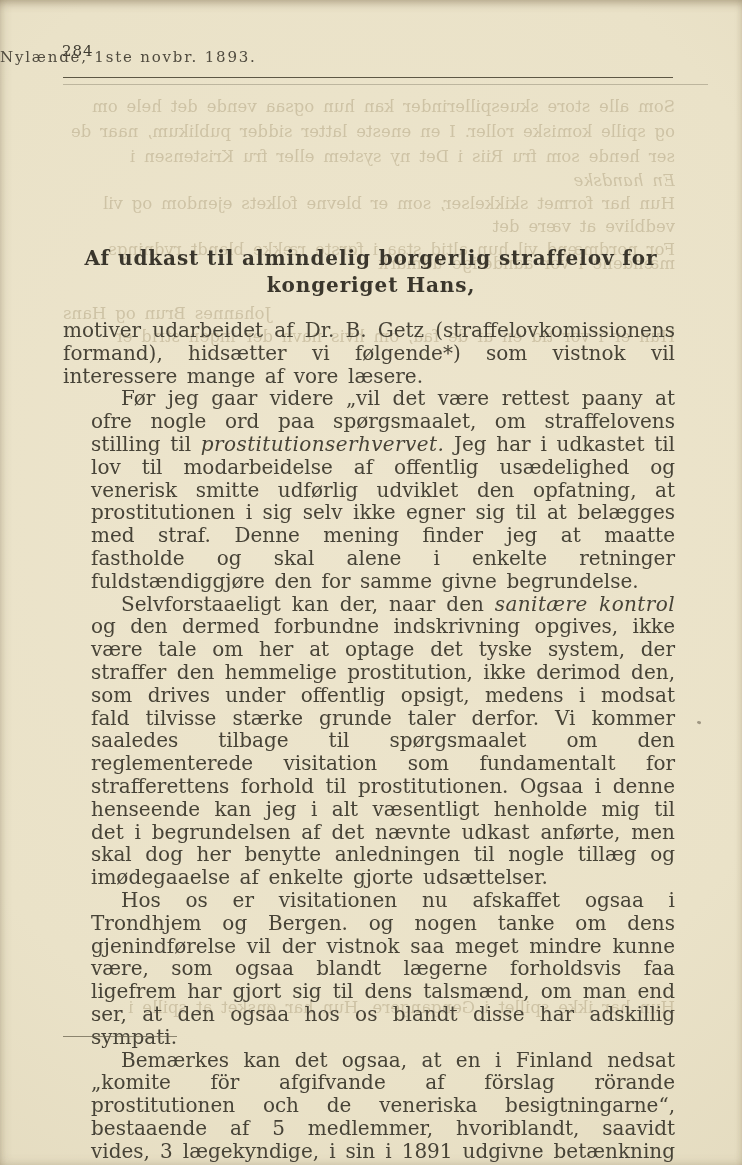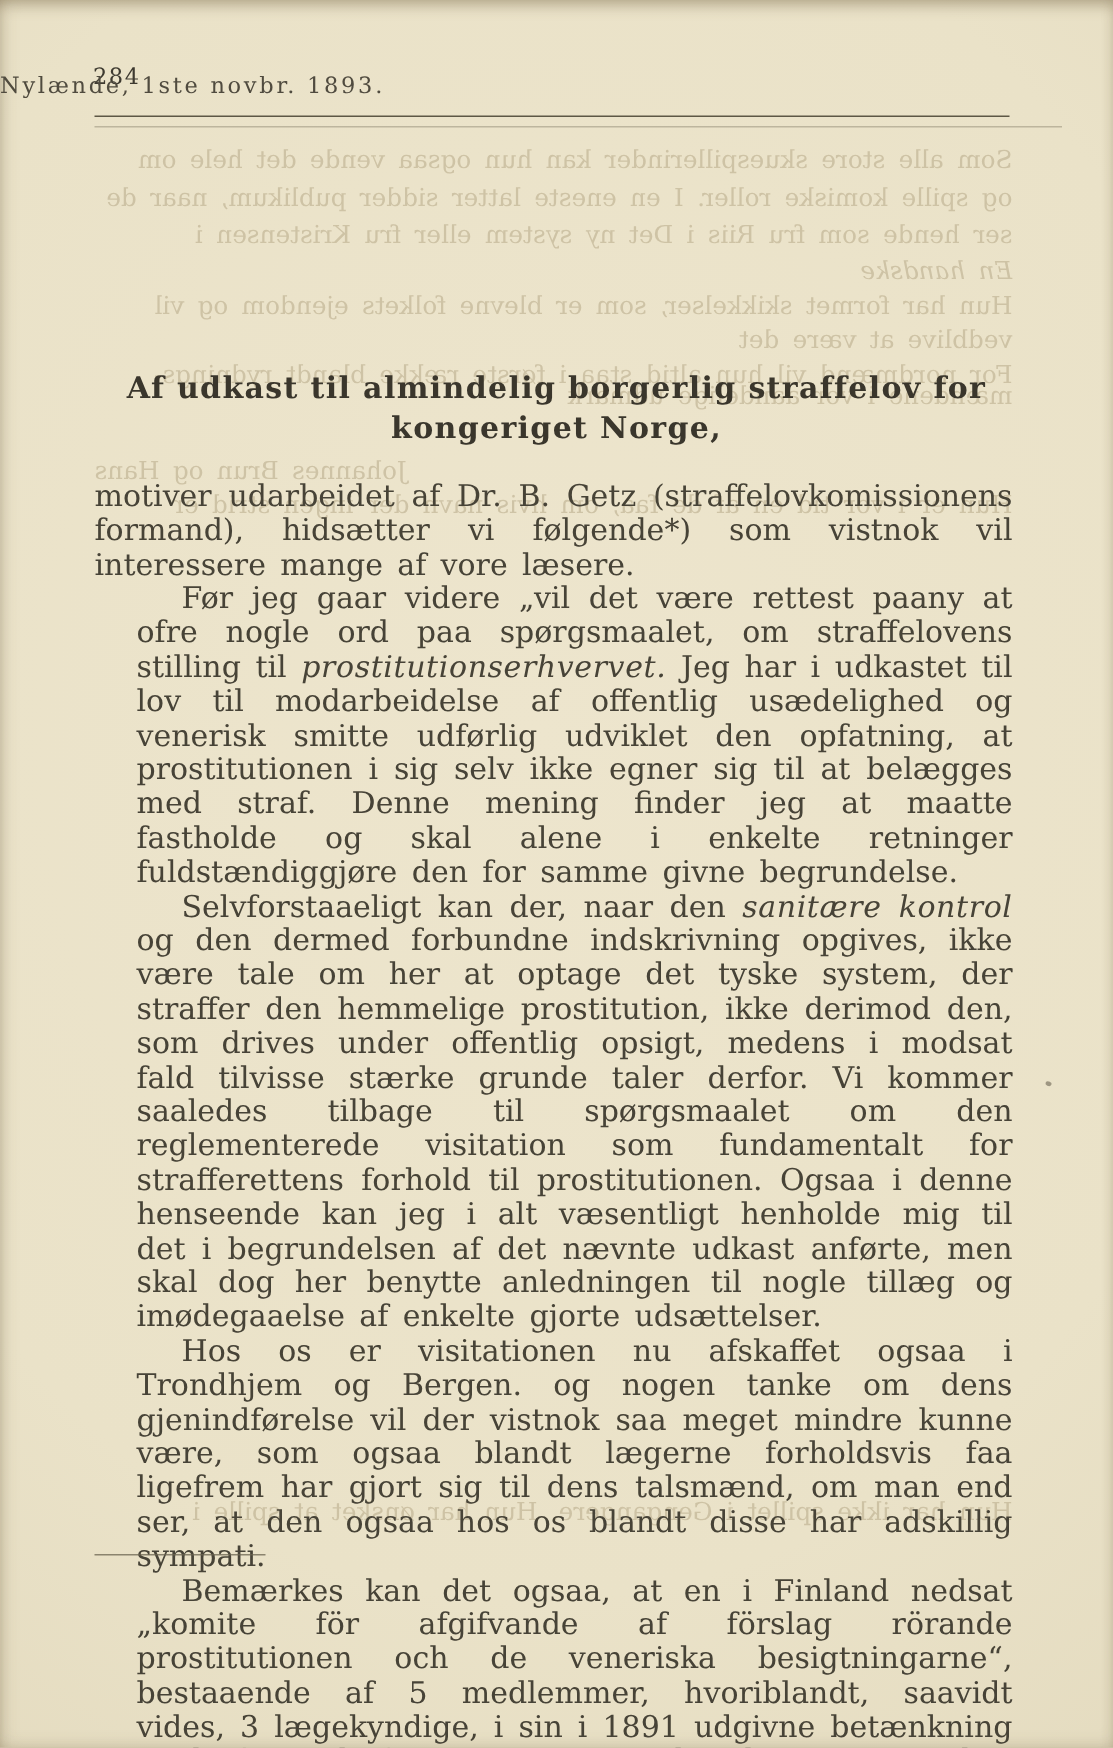--- a/index.html
+++ b/index.html
@@ -101,21 +101,21 @@
       <div class="ghost-line" style="top: 997px;">Hun har ikke spillet i Gengangere.  Hun har ønsket at spille i</div>
     </div>
 
   <span class="page-num">284</span>
   <span class="running-head">Nylænde, 1ste novbr. 1893.</span>
   <div class="rule rule-main"></div>
   <div class="rule rule-faint"></div>
 
   <h1 class="title">
     <span>Af udkast til almindelig borgerlig straffelov for</span><br>
-    <span>kongeriget Norge,</span>
+    <span>kongeriget Hans,</span>
   </h1>
 
   <main class="body-text">
       <p class="para"><span>motiver udarbeidet af Dr. B. Getz (straffelovkomissionens formand), hidsætter vi følgende*) som vistnok vil interessere mange af vore læsere.</span></p>
       <p class="para indent"><span>Før jeg gaar videre „vil det være rettest paany at ofre nogle ord paa spørgsmaalet, om straffelovens stilling til </span><i>prostitutionserhvervet.</i><span> Jeg har i udkastet til lov til modarbeidelse af offentlig usædelighed og venerisk smitte udførlig udviklet den opfatning, at prostitutionen i sig selv ikke egner sig til at belægges med straf.  Denne mening finder jeg at maatte fastholde og skal alene i enkelte retninger fuldstændiggjøre den for samme givne begrundelse.</span></p>
       <p class="para indent"><span>Selvforstaaeligt kan der, naar den </span><i>sanitære kontrol</i><span> og den dermed forbundne indskrivning opgives, ikke være tale om her at optage det tyske system, der straffer den hemmelige prostitution, ikke derimod den, som drives under offentlig opsigt, medens i modsat fald tilvisse stærke grunde taler derfor.  Vi kommer saaledes tilbage til spørgsmaalet om den reglementerede visitation som fundamentalt for strafferettens forhold til prostitutionen.  Ogsaa i denne henseende kan jeg i alt væsentligt henholde mig til det i begrundelsen af det nævnte udkast anførte, men skal dog her benytte anledningen til nogle tillæg og imødegaaelse af enkelte gjorte udsættelser.</span></p>
       <p class="para indent"><span>Hos os er visitationen nu afskaffet ogsaa i Trondhjem og Bergen. og nogen tanke om dens gjenindførelse vil der vistnok saa meget mindre kunne være, som ogsaa blandt lægerne forholdsvis faa ligefrem har gjort sig til dens talsmænd, om man end ser, at den ogsaa hos os blandt disse har adskillig sympati.</span></p>
       <p class="para indent"><span>Bemærkes kan det ogsaa, at en i Finland nedsat „komite för afgifvande af förslag rörande prostitutionen och de veneriska besigtningarne“, bestaaende af 5 medlemmer, hvoriblandt, saavidt vides, 3 lægekyndige, i sin i 1891 udgivne betænkning med 4 mod 1 stemme paa det bestemteste har forkastet reglementeringen, ikke alene af juridiske og ethiske grunde, men ogsaa som ialfald middelbart uheldig i</span></p>
     </main>
 

